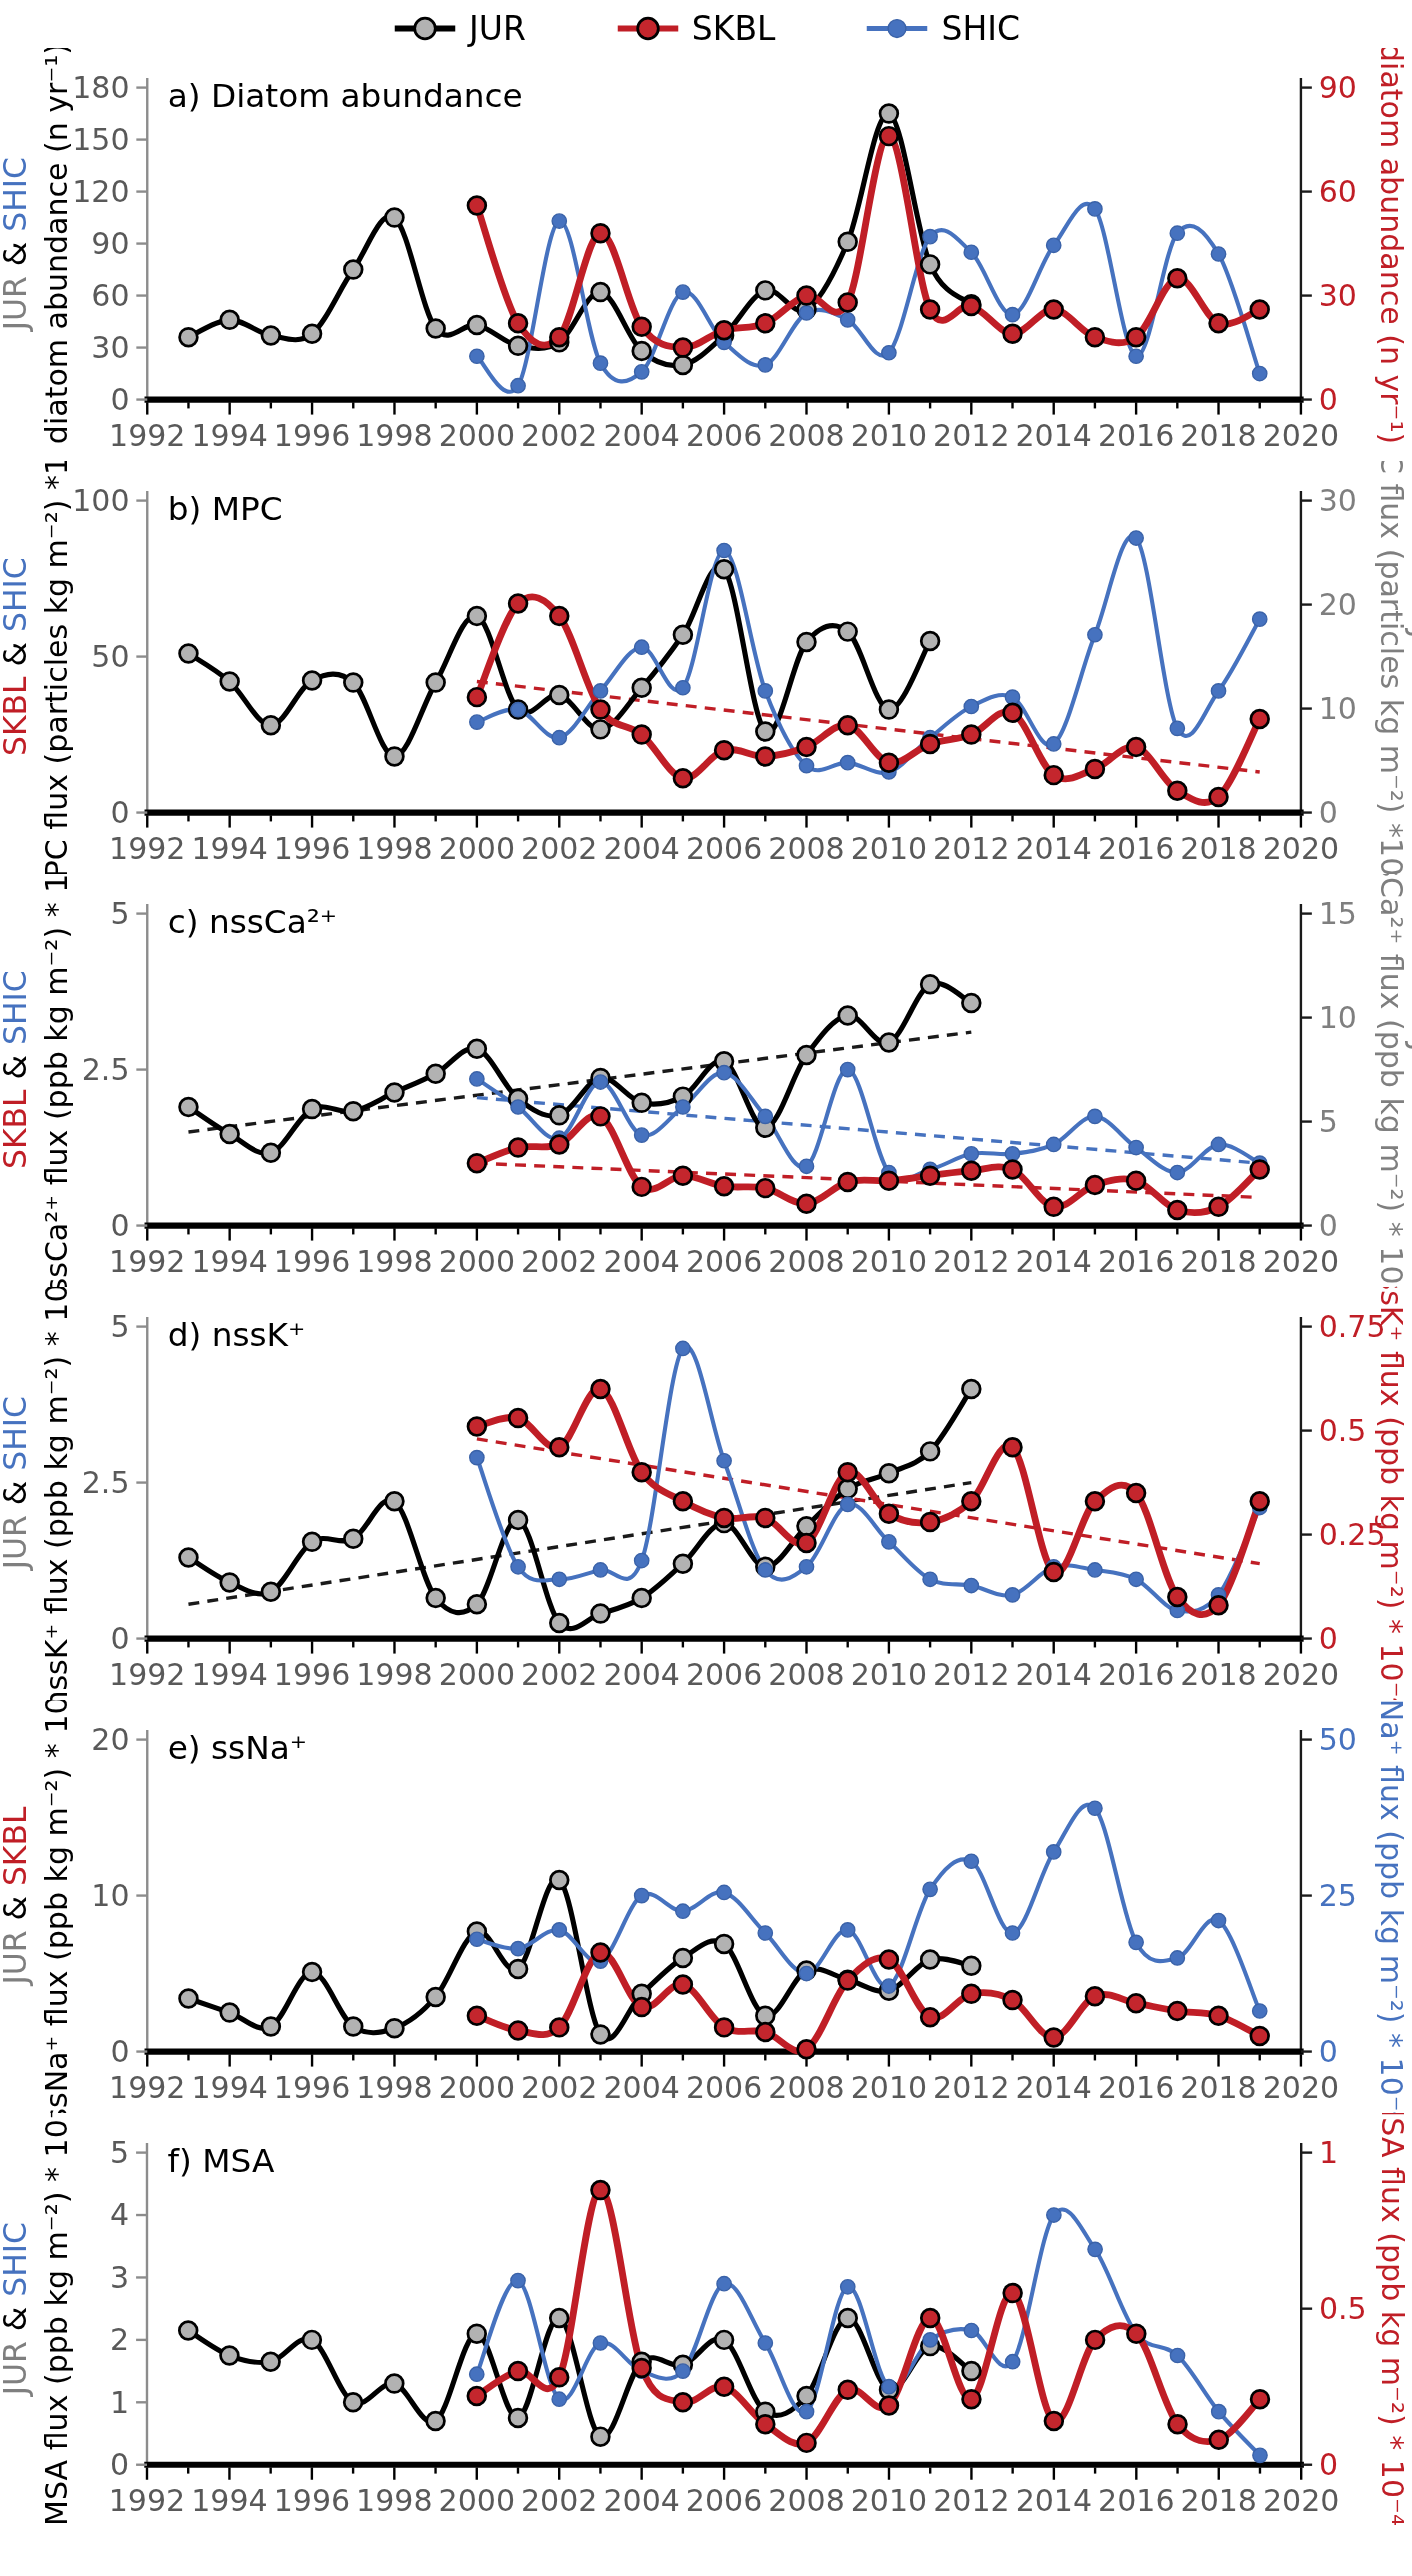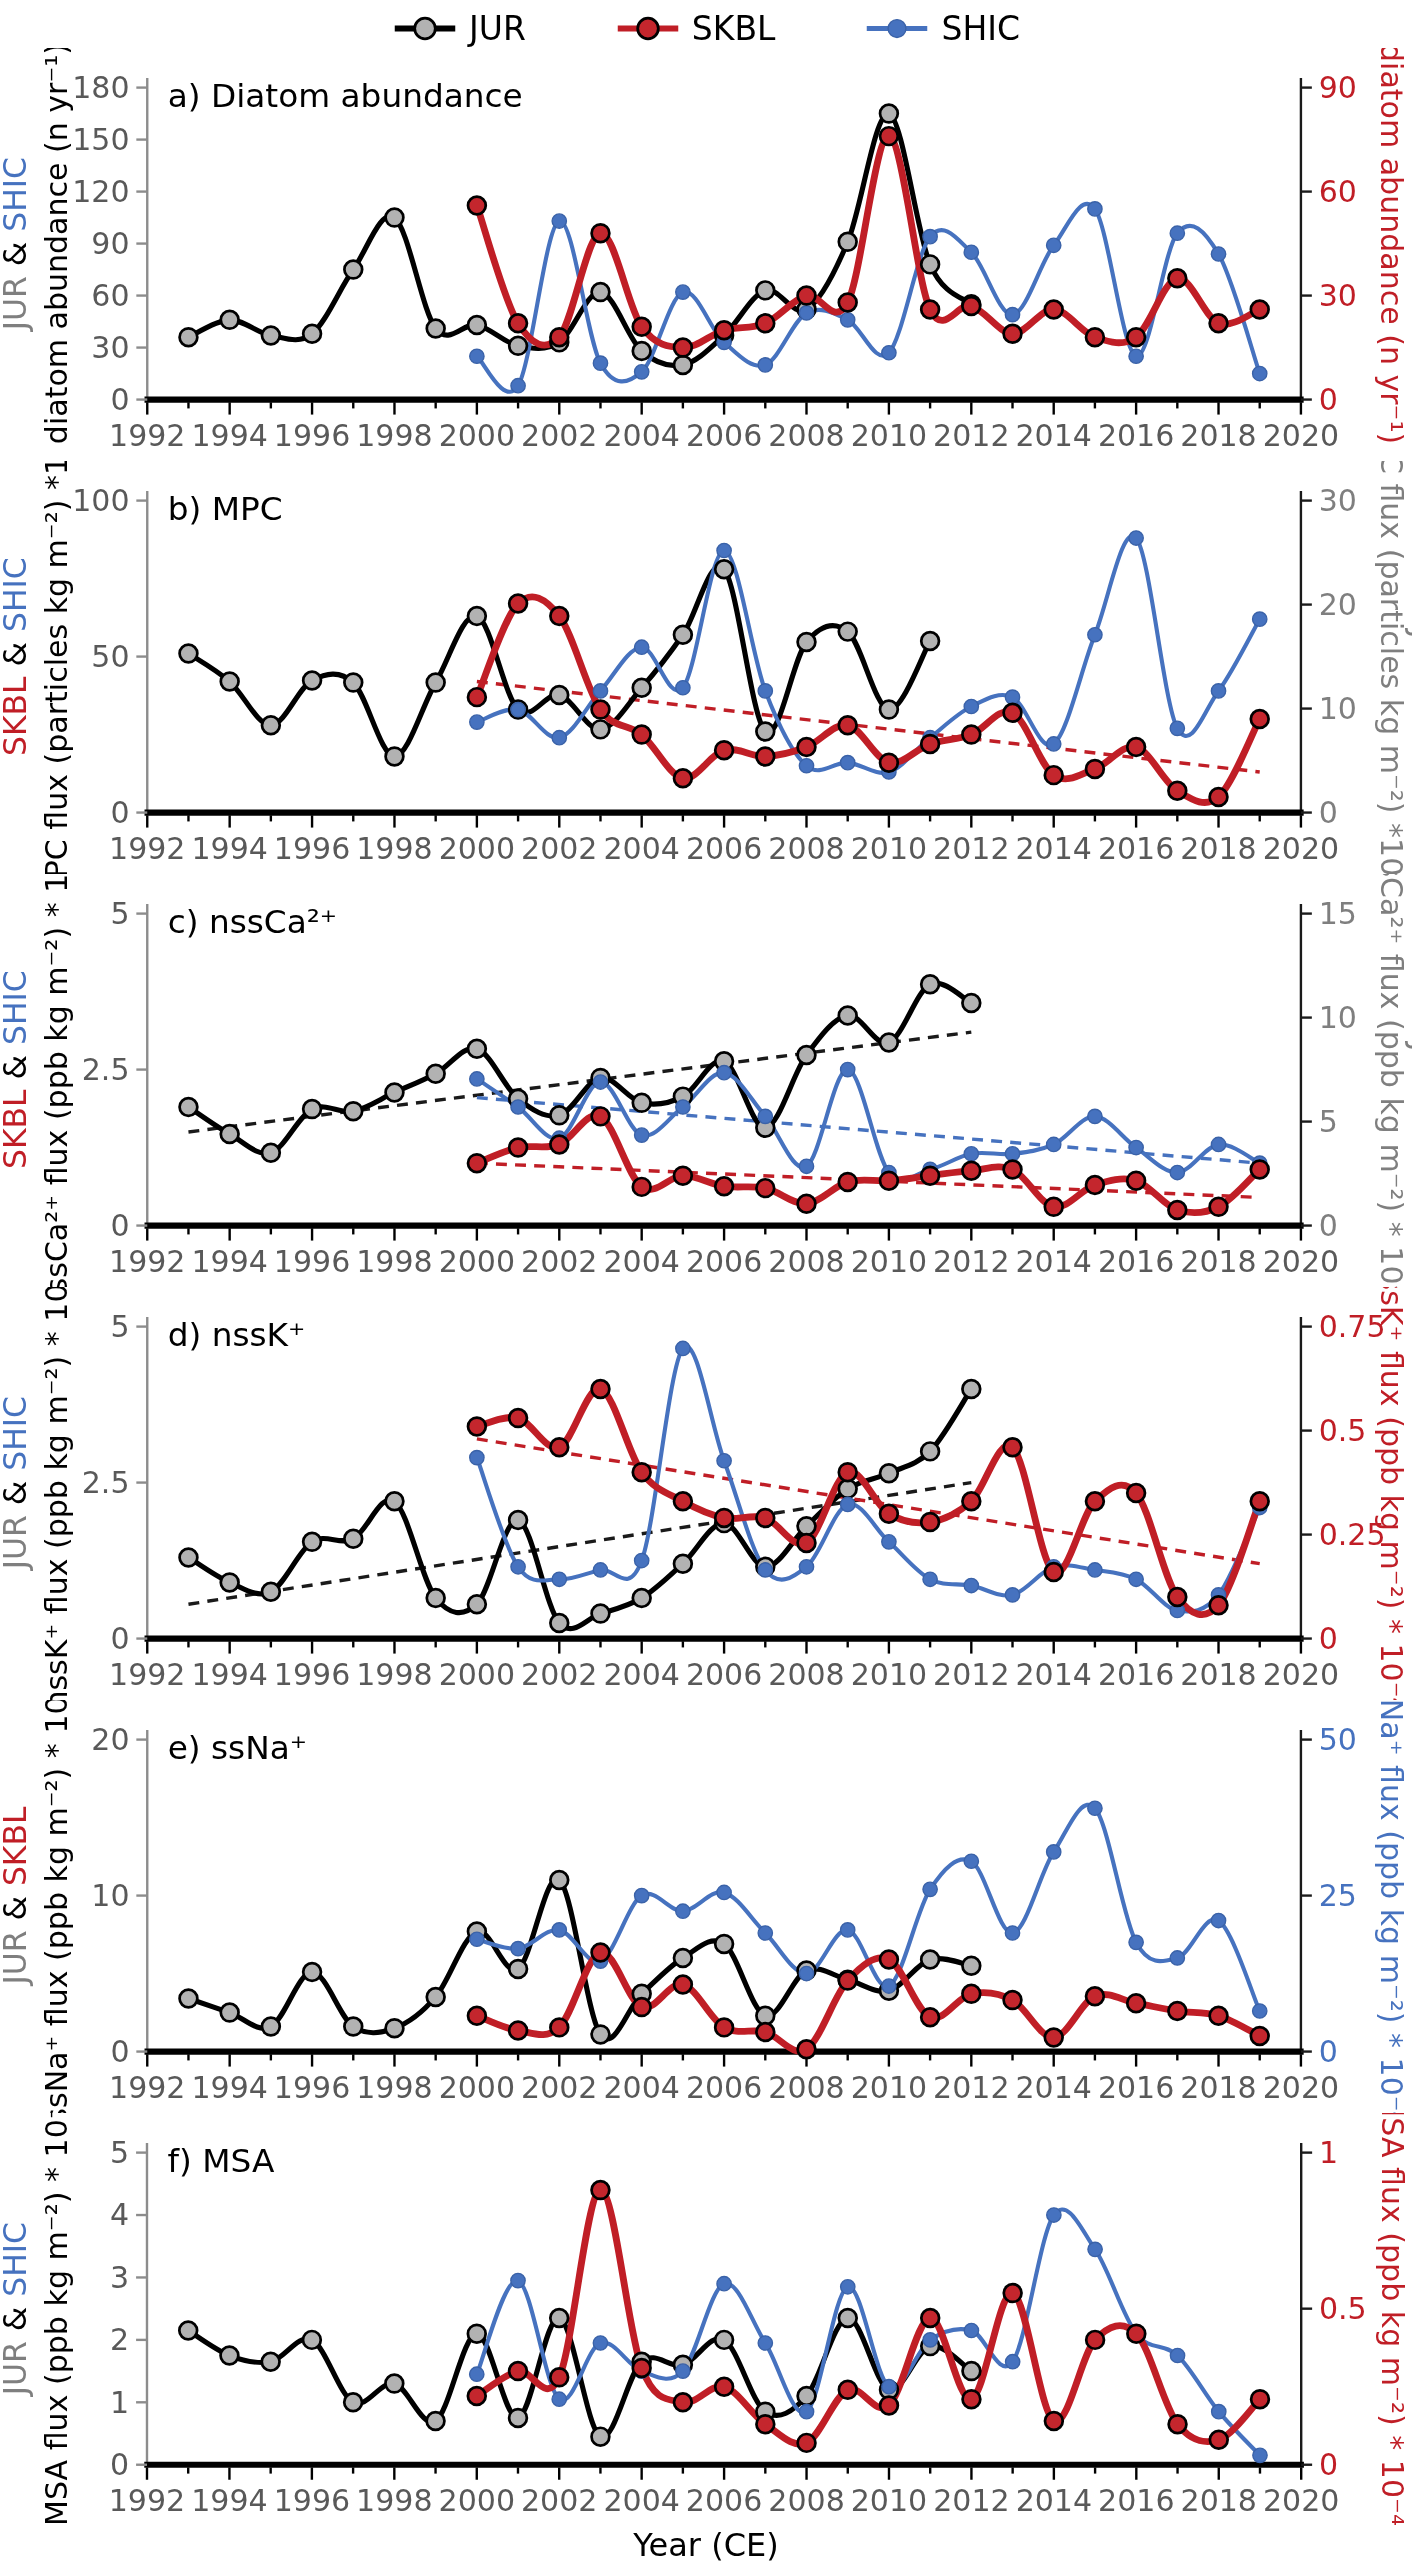--- a/index.html
+++ b/index.html
@@ -834,15 +834,14 @@
         <circle cx="1422.142857142857" cy="419.03" r="13" fill="#c4262d" stroke="#000000" stroke-width="4"></circle>
         <circle cx="1482.5" cy="263.65" r="13" fill="#c4262d" stroke="#000000" stroke-width="4"></circle>
         <circle cx="1542.857142857143" cy="451.02" r="13" fill="#c4262d" stroke="#000000" stroke-width="4"></circle>
         <circle cx="1603.2142857142856" cy="332.2" r="13" fill="#c4262d" stroke="#000000" stroke-width="4"></circle>
         <circle cx="1663.5714285714284" cy="323.06" r="13" fill="#c4262d" stroke="#000000" stroke-width="4"></circle>
         <circle cx="1723.9285714285716" cy="455.59" r="13" fill="#c4262d" stroke="#000000" stroke-width="4"></circle>
         <circle cx="1784.2857142857144" cy="478.44" r="13" fill="#c4262d" stroke="#000000" stroke-width="4"></circle>
         <circle cx="1844.642857142857" cy="419.03" r="13" fill="#c4262d" stroke="#000000" stroke-width="4"></circle>
       </svg>
     </div>
-  <div class="x-axis-title">Year (CE)</div>
 </div>
 
 
 </body></html>

